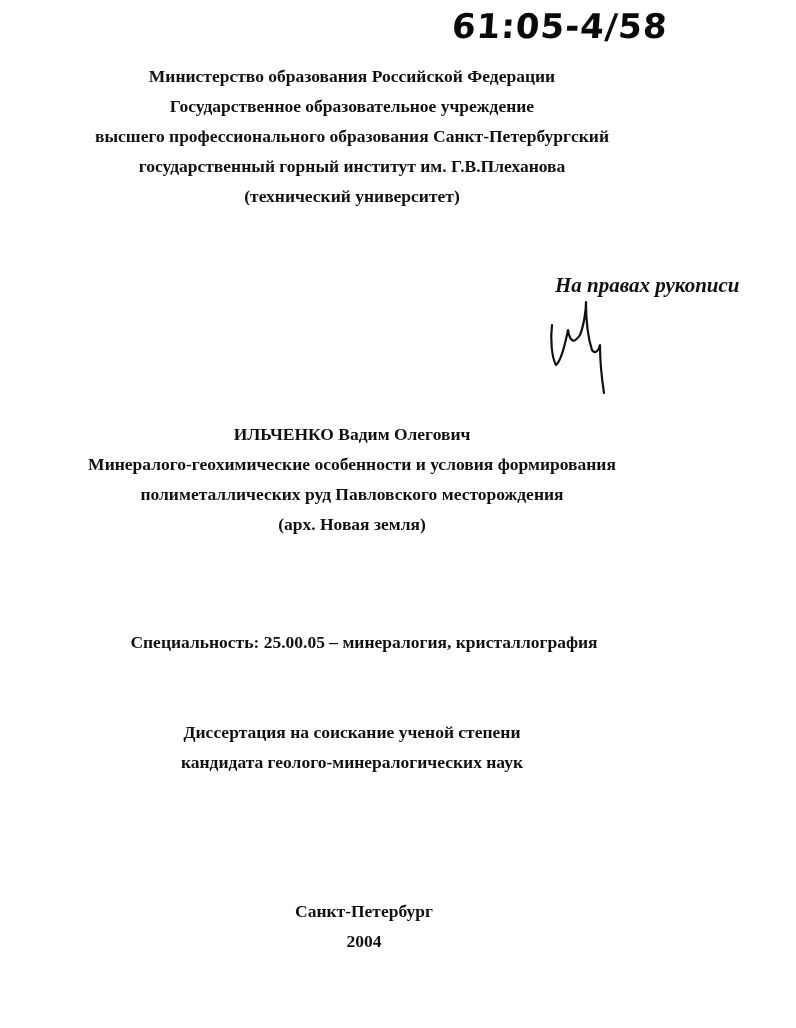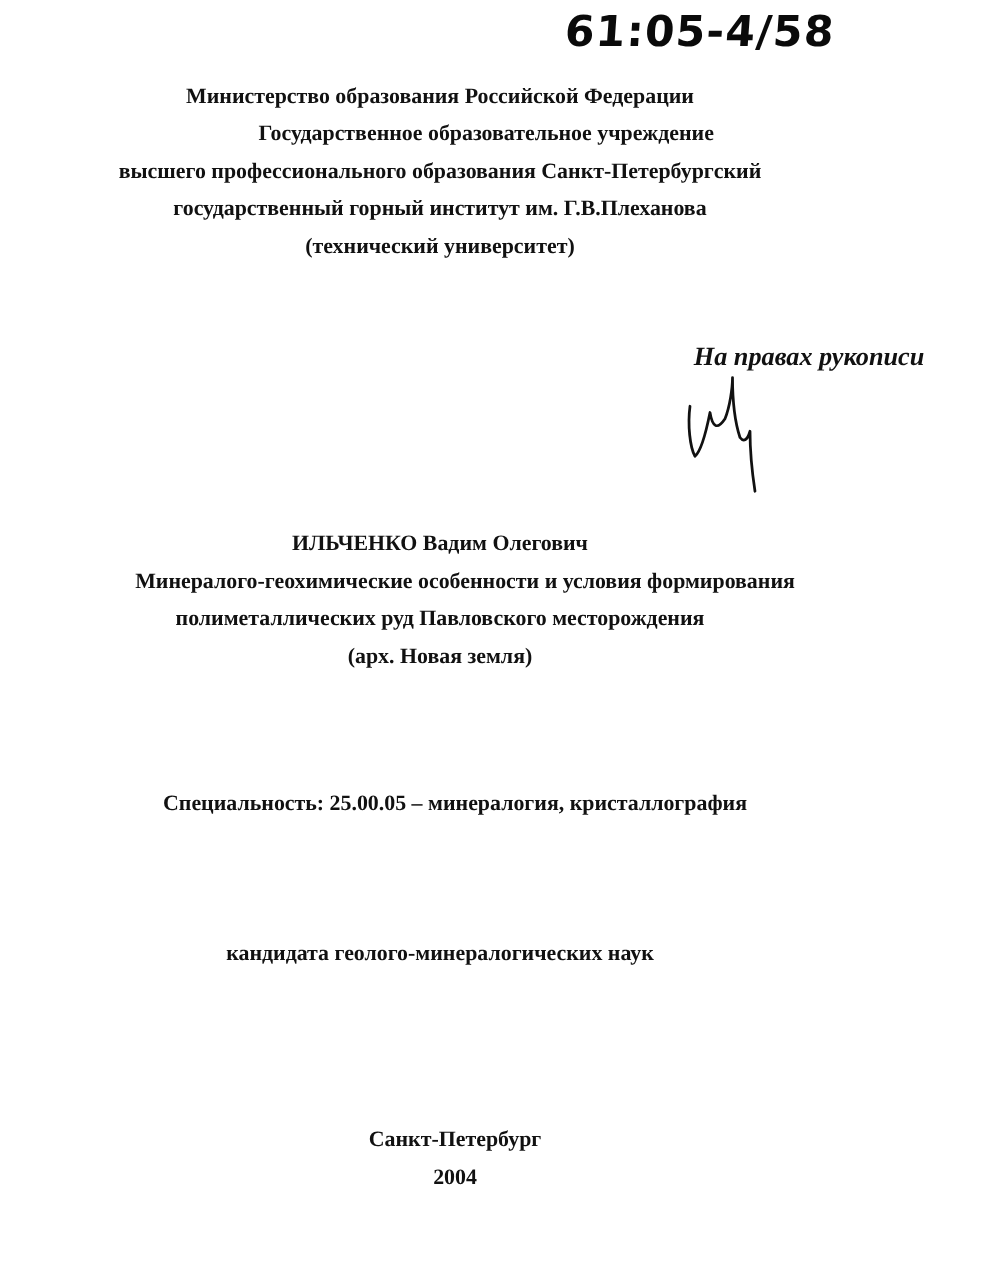--- a/index.html
+++ b/index.html
@@ -61,36 +61,37 @@
     }
   </style>
 </head>
 <body>
 
 <div class="page">
 
   <div class="handwritten-code">61:05-4/58</div>
 
   <div class="line" style="top:65px;">Министерство образования Российской Федерации</div>
-  <div class="line" style="top:95px;margin-left:37px;">Государственное образовательное учреждение</div>
+  <div class="line" style="top:95px;">Государственное образовательное учреждение</div>
   <div class="line" style="top:125px;">высшего профессионального образования Санкт-Петербургский</div>
   <div class="line" style="top:155px;">государственный горный институт им. Г.В.Плеханова</div>
   <div class="line" style="top:185px;">(технический университет)</div>
 
   <div class="rights">На правах рукописи</div>
 
   <svg class="signature" viewBox="0 0 80 120">
     <path d="M12 45 C 10 60, 12 78, 16 85 C 22 80, 26 60, 28 50 C 30 62, 34 64, 40 55 C 44 45, 46 30, 46 22 C 46 40, 48 58, 52 70 C 55 74, 58 72, 60 65 C 60 80, 62 100, 64 113" fill="none" stroke="#111" stroke-width="2.2" stroke-linecap="round" stroke-linejoin="round"></path>
   </svg>
 
   <div class="line" style="top:423px;">ИЛЬЧЕНКО Вадим Олегович</div>
-  <div class="line" style="top:453px;padding-left:20px;">Минералого-геохимические особенности и условия формирования</div>
+  <div class="line" style="top:453px;">Минералого-геохимические особенности и условия формирования</div>
   <div class="line" style="top:483px;">полиметаллических руд Павловского месторождения</div>
   <div class="line" style="top:513px;">(арх. Новая земля)</div>
 
   <div class="line center-shift" style="top:631px;">Специальность: 25.00.05 – минералогия, кристаллография</div>
 
+  <div class="line" style="top:721px;">Диссертация на соискание ученой степени</div>
   <div class="line" style="top:751px;">кандидата геолого-минералогических наук</div>
 
   <div class="line center-shift" style="top:900px;">Санкт-Петербург</div>
   <div class="line center-shift" style="top:930px;">2004</div>
 
 </div>
 
 </body></html>

